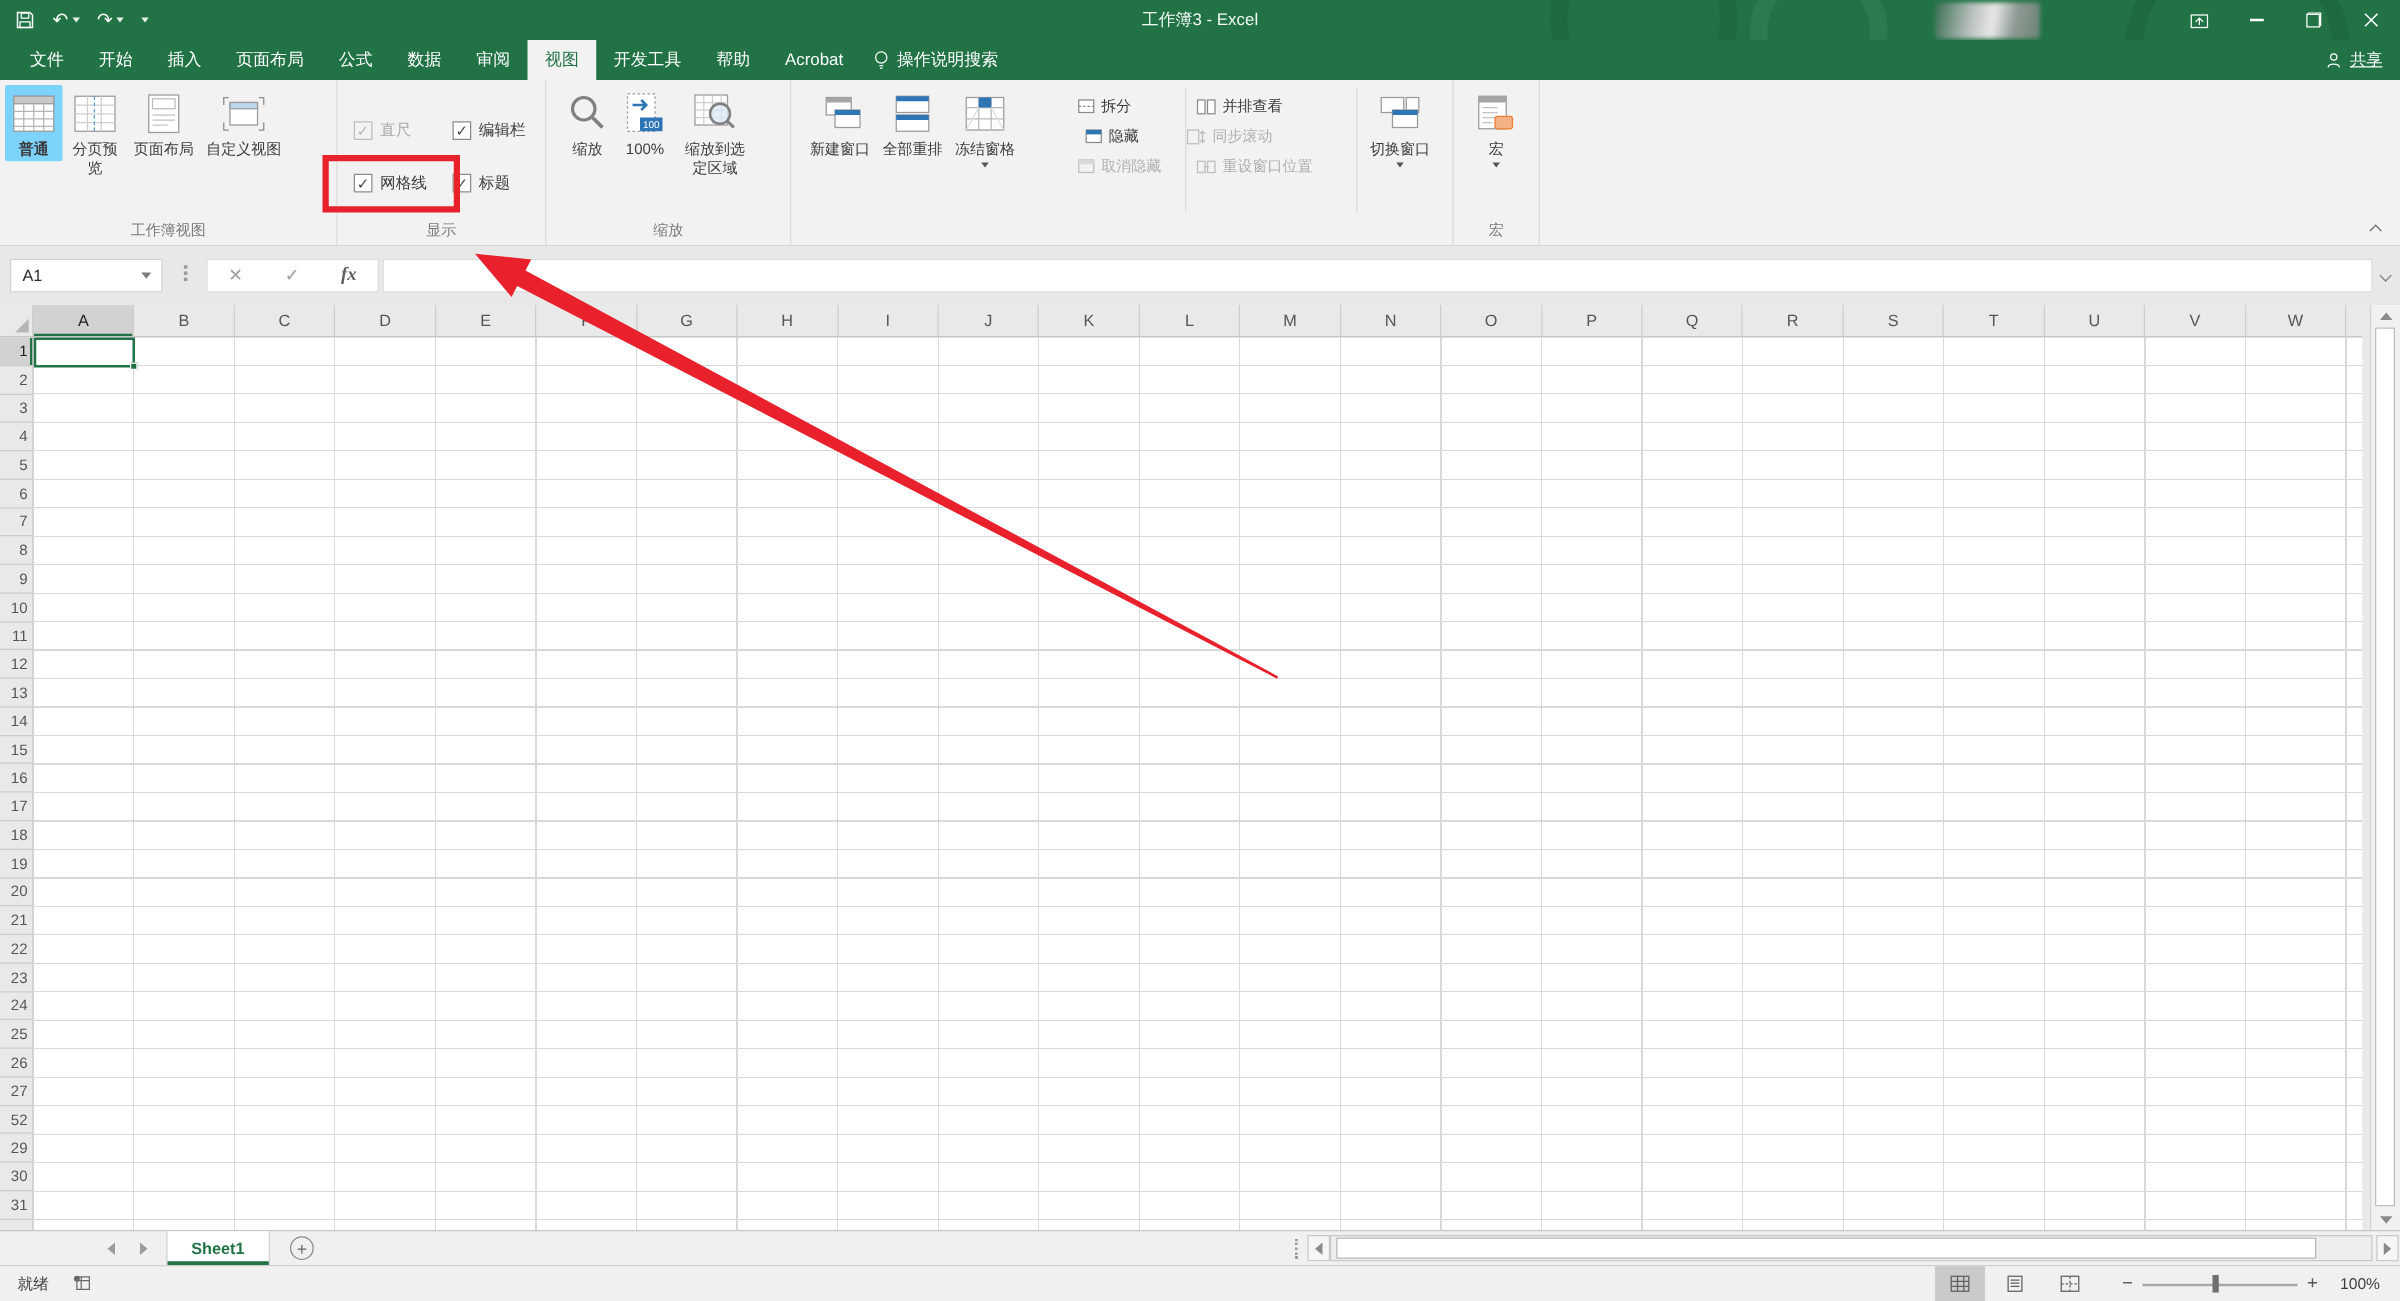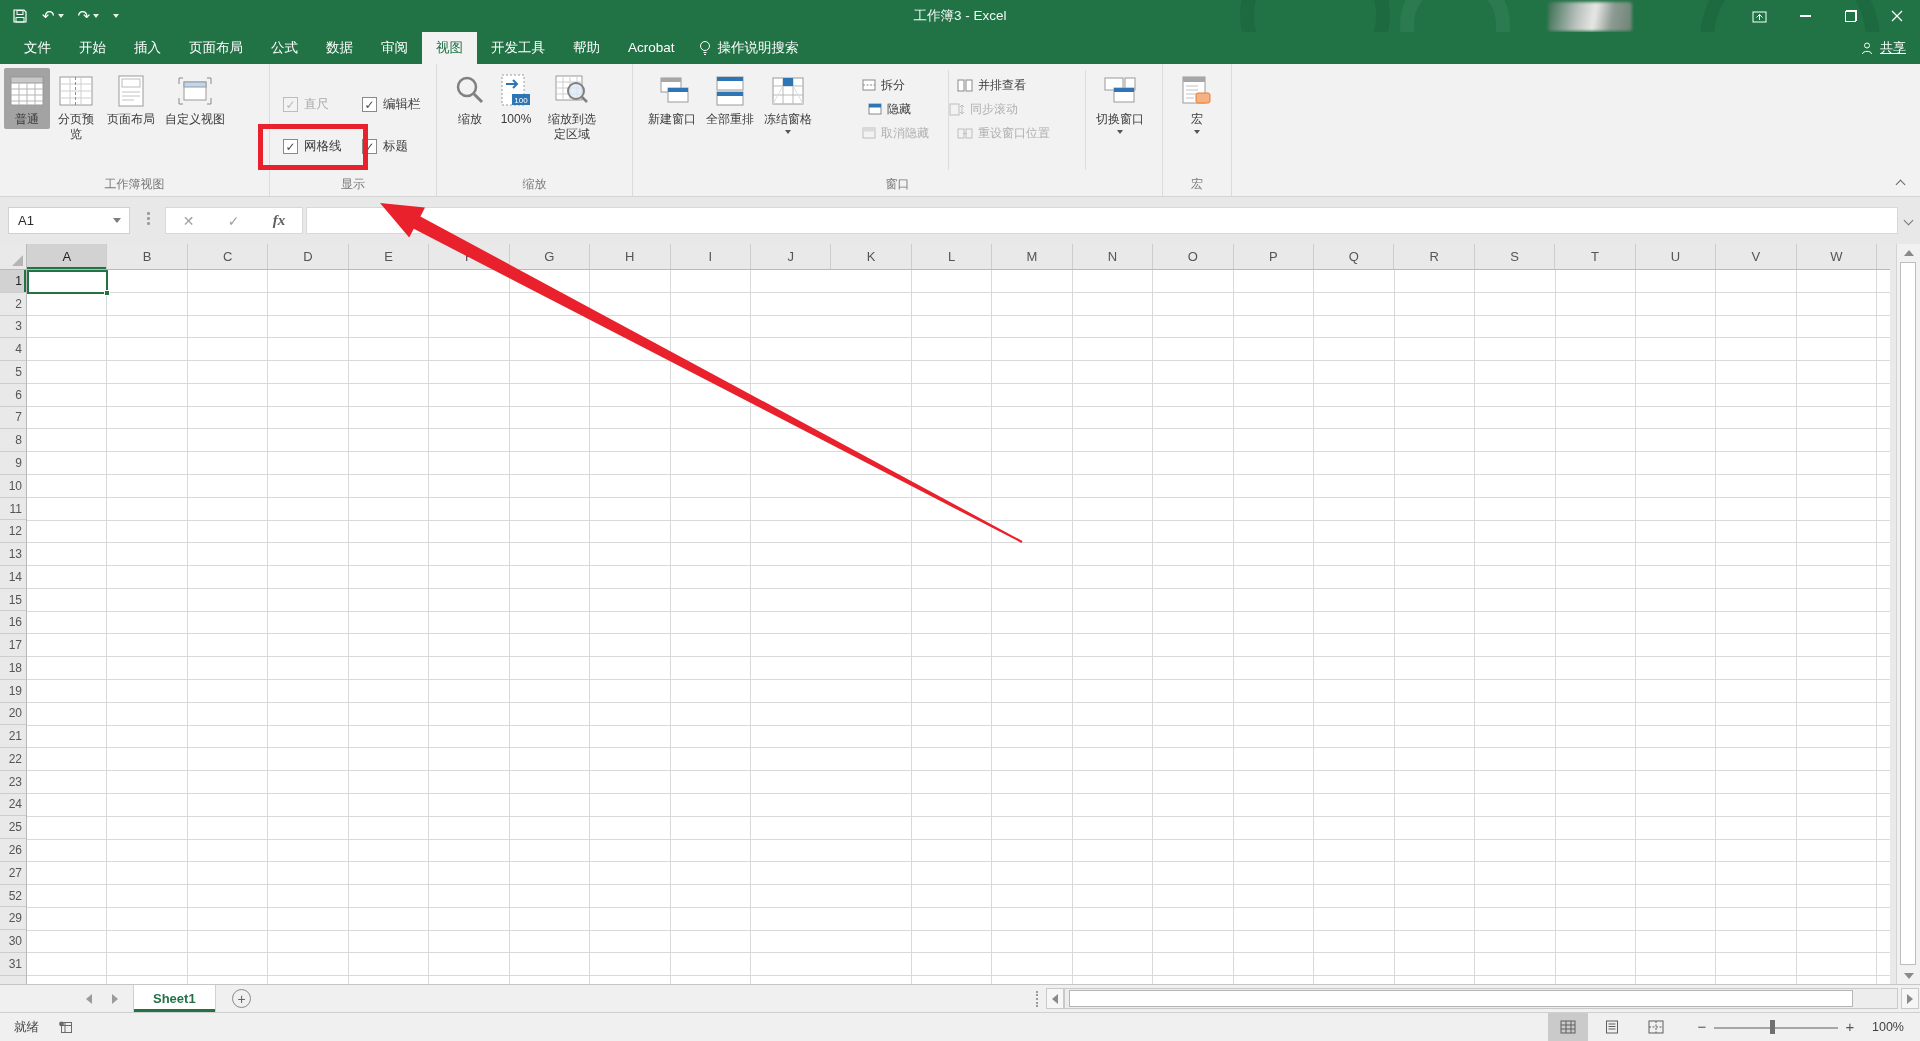--- a/index.html
+++ b/index.html
@@ -32,21 +32,21 @@
   #share { position:absolute; right:14px; top:0; height:32px; display:flex; align-items:center; gap:6px; color:#fff; font-size:13px; z-index:2;text-decoration:underline; }
 
   
   #ribbon { position:absolute; left:0; top:64px; width:1920px; height:133px; background:#f2f2f2; border-bottom:1px solid #d5d5d5; }
   .rgroup { position:absolute; top:0; height:132px; border-right:1px solid #dcdcdc; }
   .rg-label { position:absolute; bottom:3px; left:0; right:0; text-align:center; font-size:12px; color:#7a7a7a; white-space:nowrap; }
   .rg-content { position:absolute; left:0; top:2px; right:0; display:flex; align-items:flex-start; padding:2px 4px; }
   .big-btn { display:flex; flex-direction:column; align-items:center; padding:4px 5px 2px 5px; border-radius:2px; min-width:46px; }
   .big-btn .iconbox { height:38px; display:flex; align-items:center; justify-content:center; }
   .big-btn .blabel { font-size:12px; line-height:15px; color:#3b3b3b; text-align:center; margin-top:2px; }
-  .big-btn.selected { background:#a3a3a3; }
+  .big-btn.selected { background:#7dd3fc;font-weight:bold; }
   .caret-down-g { width:0; height:0; border-left:3.5px solid transparent; border-right:3.5px solid transparent; border-top:4px solid #555; margin-top:3px; }
   .small-btn { display:flex; align-items:center; gap:5px; height:22px; font-size:12px; color:#3b3b3b; white-space:nowrap; }
   .small-btn.disabled { color:#b0b0b0; }
   .vsep { position:absolute; top:6px; bottom:26px; width:1px; background:#dcdcdc; }
   .cb-row { position:absolute; display:flex; align-items:center; gap:6px; font-size:12.5px; color:#3b3b3b; white-space:nowrap; }
   .cb-box { width:15px; height:15px; background:#fff; border:1px solid #8a8a8a; display:flex; align-items:center; justify-content:center; font-size:12px; color:#444; line-height:1; }
   .cb-row.disabled { color:#a9a9a9; }
   .cb-row.disabled .cb-box { border-color:#bdbdbd; background:#f3f3f3; color:#b5b5b5; }
   #ribbon-collapse { position:absolute; right:14px; bottom:8px; width:10px; height:10px; }
   #ribbon-collapse::before { content:""; position:absolute; left:1px; top:3px; width:6px; height:6px; border-left:1.5px solid #666; border-top:1.5px solid #666; transform:rotate(45deg); }
@@ -396,21 +396,20 @@
         <svg width="36" height="30" viewBox="0 0 36 30">
             <rect x="3" y="2" width="18" height="12" fill="#fff" stroke="#9a9a9a"></rect>
             <rect x="23" y="2" width="10" height="12" fill="#fff" stroke="#9a9a9a"></rect>
             <rect x="12" y="12" width="20" height="14" fill="#fff" stroke="#9a9a9a"></rect>
             <rect x="12" y="12" width="20" height="4" fill="#2e75b6"></rect>
           </svg>
       </span>
       <span class="blabel">切换窗口</span>
       <span class="caret-down-g"></span>
     </div>
-    <div class="rg-label">窗口</div>
   </div>
 
   <div class="rgroup" style="left:1163px; width:69px;">
     <div class="rg-content" style="justify-content:center;">
       <div class="big-btn">
         <span class="iconbox">
           <svg width="30" height="32" viewBox="0 0 30 32">
               <rect x="1" y="2" width="22" height="26" fill="#fff" stroke="#9a9a9a"></rect>
               <rect x="1" y="2" width="22" height="5" fill="#a6a6a6"></rect>
               <path d="M4 11h12M4 15h12M4 19h12M4 23h8" stroke="#c2c2c2"></path>

